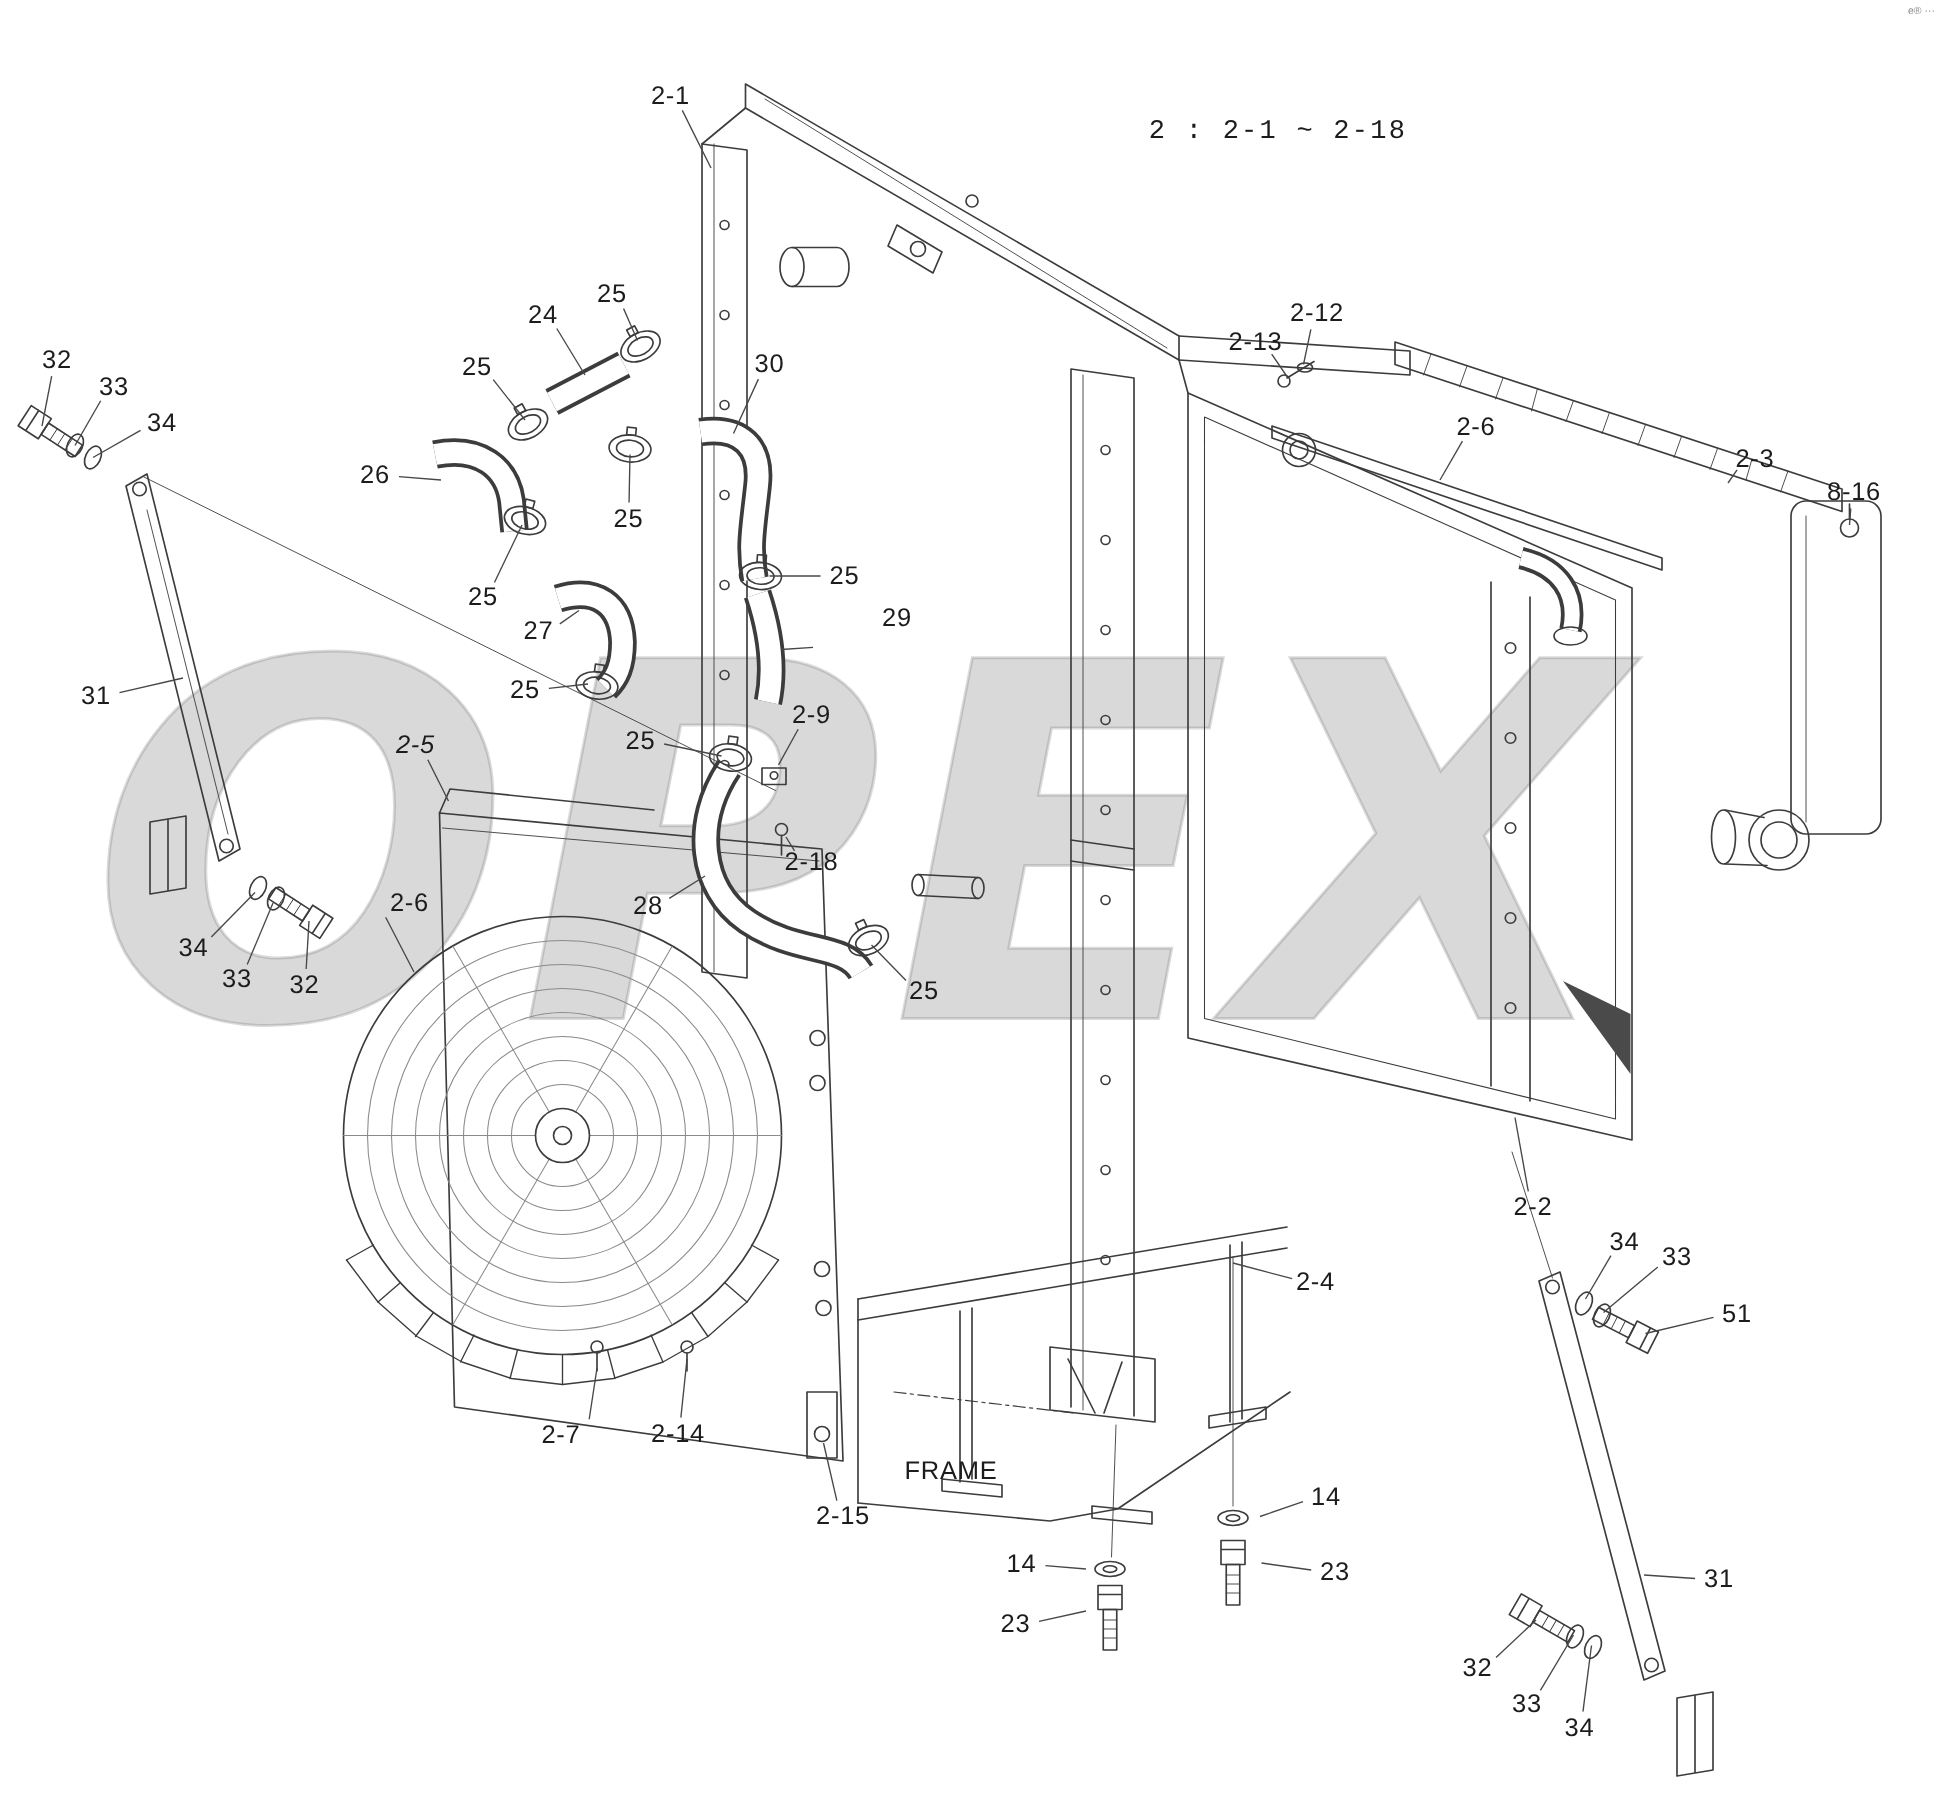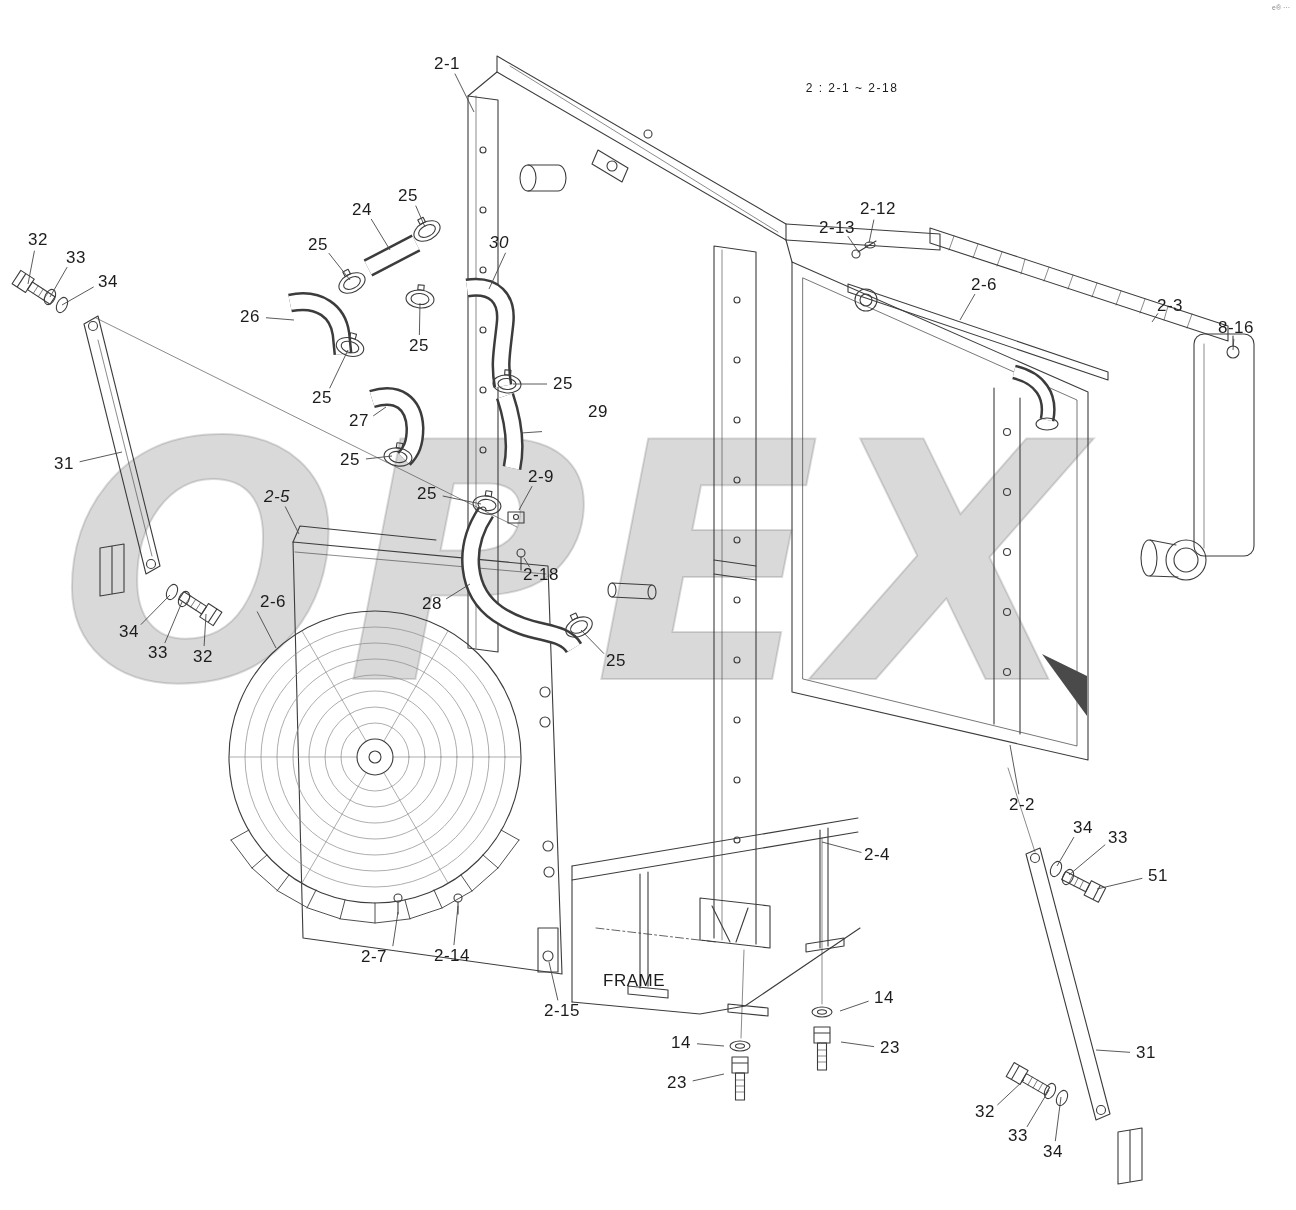--- a/index.html
+++ b/index.html
@@ -8,21 +8,21 @@
   .watermark{position:absolute;left:60px;top:400px;width:1000px;text-align:center;z-index:1;
     font-family:"DejaVu Sans",sans-serif;font-weight:bold;font-style:italic;
     font-size:330px;line-height:1;letter-spacing:6px;
     color:rgba(130,130,130,0.30);-webkit-text-stroke:2px rgba(90,90,90,0.22);
     user-select:none;pointer-events:none;}
   svg.layer{position:absolute;left:0;top:0;z-index:2;}
   #label-layer{position:absolute;left:0;top:0;width:1240px;height:1210px;z-index:3;pointer-events:none;}
   .part-label{position:absolute;transform:translate(-50%,-50%);font-size:17px;color:#1c1c1c;
     white-space:nowrap;letter-spacing:.5px;}
   #diagram-title{position:absolute;left:852px;top:88px;transform:translate(-50%,-50%);
-    font-size:12px;color:#1c1c1c;letter-spacing:1.5px;z-index:3;}
+    font-size:18px;color:#1c1c1c;letter-spacing:1.5px;z-index:3;font-family:Liberation Mono, monospace;}
   #corner-mark{position:absolute;top:4px;right:6px;font-size:7px;color:#8a8a8a;z-index:3;}
   #leader-lines line{stroke:#474747;stroke-width:0.9;}
 </style>
 </head>
 <body>
 
 <div id="page">
 
   <div class="watermark">OPEX</div>
 
@@ -398,21 +398,21 @@
   <div id="corner-mark">e® ···</div>
   <div id="label-layer">
       <div class="part-label" style="left: 447px; top: 64px;">2-1</div>
       <div class="part-label" style="left: 38px; top: 240px;">32</div>
       <div class="part-label" style="left: 76px; top: 258px;">33</div>
       <div class="part-label" style="left: 108px; top: 282px;">34</div>
       <div class="part-label" style="left: 362px; top: 210px;">24</div>
       <div class="part-label" style="left: 408px; top: 196px;">25</div>
       <div class="part-label" style="left: 318px; top: 245px;">25</div>
       <div class="part-label" style="left: 250px; top: 317px;">26</div>
-      <div class="part-label" style="left: 499px; top: 243px; font-style: italic;">30</div>
+      <div class="part-label" style="left: 513px; top: 243px;">30</div>
       <div class="part-label" style="left: 419px; top: 346px;">25</div>
       <div class="part-label" style="left: 322px; top: 398px;">25</div>
       <div class="part-label" style="left: 359px; top: 421px;">27</div>
       <div class="part-label" style="left: 563px; top: 384px;">25</div>
       <div class="part-label" style="left: 558px; top: 412px; margin-left: 40px;">29</div>
       <div class="part-label" style="left: 350px; top: 460px;">25</div>
       <div class="part-label" style="left: 541px; top: 477px;">2-9</div>
       <div class="part-label" style="left: 427px; top: 494px;">25</div>
       <div class="part-label" style="left: 277px; top: 497px; font-style: italic;">2-5</div>
       <div class="part-label" style="left: 541px; top: 575px;">2-18</div>

